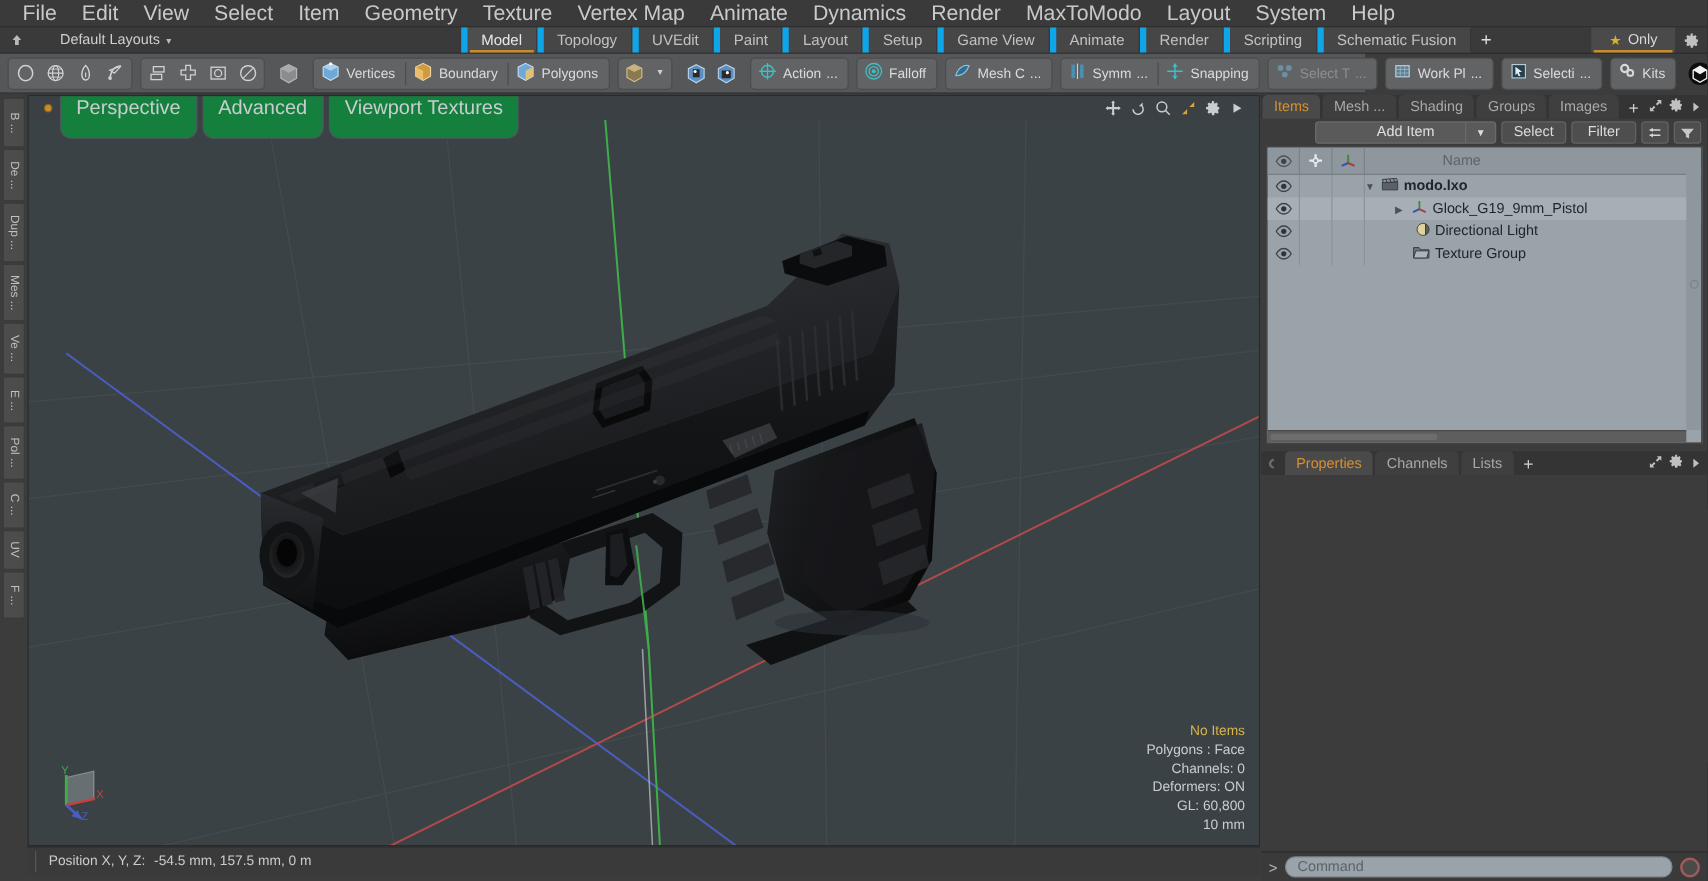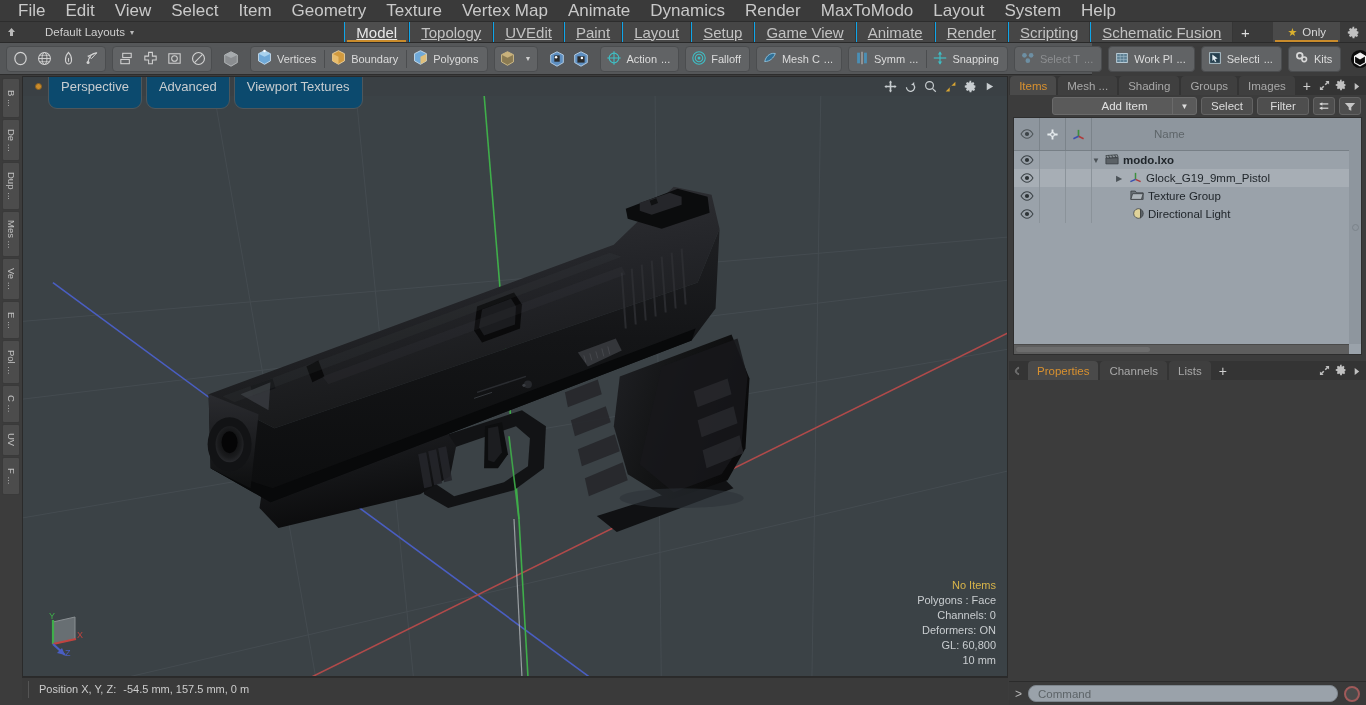--- a/index.html
+++ b/index.html
@@ -34,22 +34,22 @@
     width: 26px; display: flex; align-items: center; justify-content: center;
   }
   .layout-sel {
     display: flex; align-items: center; color: #cfcfcf; font-size: 11.5px;
     padding: 0 10px 0 6px; white-space: nowrap;
   }
   .layout-sel .caret { margin-left: 5px; font-size: 8px; color: #bbb; }
   .tabs { display: flex; align-items: stretch; }
   .tab {
     position: relative; display: flex; align-items: center; justify-content: center;
-    padding: 0 11px; color: #c2c2c2; font-size: 15px; white-space: nowrap;
-    background: #464646; border-left: 1px solid #0ea5e9; border-right: 1px solid #363636; text-decoration: underline;
+    padding: 0 11px; color: #c2c2c2; font-size: 12px; white-space: nowrap;
+    background: #464646; border-left: 5px solid #0ea5e9; border-right: 1px solid #363636;
   }
   .tab.active { background: #4e4e4e; color: #e8e8e8; }
   .tab.active::after {
     content: ""; position: absolute; left: 2px; right: 2px; bottom: 0; height: 2px;
     background: #c98b2b;
   }
   .tab-plus {
     display: flex; align-items: center; justify-content: center;
     width: 24px; color: #ddd; font-size: 15px; line-height: 1;
   }
@@ -114,22 +114,22 @@
   .vp-header {
     position: absolute; top: 0; left: 0; right: 0; height: 19px;
     background: #3a4044; display: flex; align-items: center; z-index: 5;
     padding: 0 4px;
   }
   .vp-dot {
     width: 7px; height: 7px; border-radius: 50%; background: #c98b2b;
     margin: 0 6px 0 8px; border: 1px solid #8a6020;
   }
   .vp-pill {
-    color: #c8cdd0; font-size: 13px; padding: 14px 12px; margin-right: 4px;
-    background: #0c4a6e; border: 1px solid #4e575c; border-radius: 9px;
+    color: #c8cdd0; font-size: 16px; padding: 14px 12px; margin-right: 4px;
+    background: #15803d; border: 1px solid #4e575c; border-radius: 9px;
     white-space: nowrap;
   }
   .vp-ctrls {
     margin-left: auto; display: flex; align-items: center; gap: 7px; padding-right: 8px;
   }
   .vp-ctrls span { display: flex; align-items: center; }
 
   .vp-canvas { position: absolute; inset: 0; }
 
   .vp-stats {
@@ -198,21 +198,21 @@
     width: 22px; height: 18px; background: #4e4e4e; border: 1px solid #636363;
     border-radius: 3px; display: flex; align-items: center; justify-content: center;
   }
 
   
   .tree-wrap {
     position: absolute; top: 41px; left: 4px; right: 4px; height: 238px;
     background: #9aa2aa; border: 1px solid #2e2e2e; overflow: hidden;
   }
   .tree-head {
-    display: flex; height: 33px; background: #8e969e;
+    display: flex; height: 22px; background: #8e969e;
     border-bottom: 1px solid #777f86;
   }
   .th-col {
     display: flex; align-items: center; justify-content: center;
     border-right: 1px solid #7b838a; width: 26px;
   }
   .th-name {
     flex: 1; display: flex; align-items: center; padding-left: 62px;
     color: #5e6569; font-size: 11.5px;
   }
@@ -945,49 +945,49 @@
         <div class="tr-col">
           <svg width="14" height="10" viewBox="0 0 16 11">
             <path d="M8 0.7C4 0.7 1.2 5.5 1.2 5.5S4 10.3 8 10.3 14.8 5.5 14.8 5.5 12 0.7 8 0.7z" fill="none" stroke="#3c4347" stroke-width="1.2"></path>
             <circle cx="8" cy="5.5" r="2.4" fill="#2e3437"></circle>
           </svg>
         </div>
         <div class="tr-col"></div>
         <div class="tr-col"></div>
         <div class="tr-name indent2">
           <span>
+            <svg width="14" height="13" viewBox="0 0 16 14">
+              <path d="M12 2 A5.5 5.5 0 1 0 12 12 Z" fill="#e0d39a" stroke="#33383b" stroke-width=".8"></path>
+              <path d="M12 2 A5.5 5.5 0 0 1 12 12 Z" fill="#5d6469" stroke="#33383b" stroke-width=".8"></path>
+            </svg>
+          </span>
+          <span>Directional Light</span>
+        </div>
+      </div>
+
+      <div class="tree-row">
+        <div class="tr-col">
+          <svg width="14" height="10" viewBox="0 0 16 11">
+            <path d="M8 0.7C4 0.7 1.2 5.5 1.2 5.5S4 10.3 8 10.3 14.8 5.5 14.8 5.5 12 0.7 8 0.7z" fill="none" stroke="#3c4347" stroke-width="1.2"></path>
+            <circle cx="8" cy="5.5" r="2.4" fill="#2e3437"></circle>
+          </svg>
+        </div>
+        <div class="tr-col"></div>
+        <div class="tr-col"></div>
+        <div class="tr-name indent2">
+          <span>
             <svg width="14" height="12" viewBox="0 0 16 13">
               <path d="M1 2 H6 L7.5 4 H15 V11.5 H1Z" fill="#6e757a" stroke="#2f3437" stroke-width=".8"></path>
               <path d="M3 5 L15 5 L13 11.5 L1 11.5Z" fill="#aeb5ba" stroke="#2f3437" stroke-width=".8"></path>
             </svg>
           </span>
           <span>Texture Group</span>
         </div>
       </div>
 
-      <div class="tree-row">
-        <div class="tr-col">
-          <svg width="14" height="10" viewBox="0 0 16 11">
-            <path d="M8 0.7C4 0.7 1.2 5.5 1.2 5.5S4 10.3 8 10.3 14.8 5.5 14.8 5.5 12 0.7 8 0.7z" fill="none" stroke="#3c4347" stroke-width="1.2"></path>
-            <circle cx="8" cy="5.5" r="2.4" fill="#2e3437"></circle>
-          </svg>
-        </div>
-        <div class="tr-col"></div>
-        <div class="tr-col"></div>
-        <div class="tr-name indent2">
-          <span>
-            <svg width="14" height="13" viewBox="0 0 16 14">
-              <path d="M12 2 A5.5 5.5 0 1 0 12 12 Z" fill="#e0d39a" stroke="#33383b" stroke-width=".8"></path>
-              <path d="M12 2 A5.5 5.5 0 0 1 12 12 Z" fill="#5d6469" stroke="#33383b" stroke-width=".8"></path>
-            </svg>
-          </span>
-          <span>Directional Light</span>
-        </div>
-      </div>
-
       <div class="tree-scroll-v">
         <div style="position:absolute;top:88px;left:3px;width:7px;height:7px;border-radius:50%;border:1px solid #7b838a"></div>
       </div>
       <div class="tree-scroll-h">
         <div class="thumb"></div>
       </div>
     </div>
 
     <div class="props-tabrow">
       <div class="pt-dot"></div>

